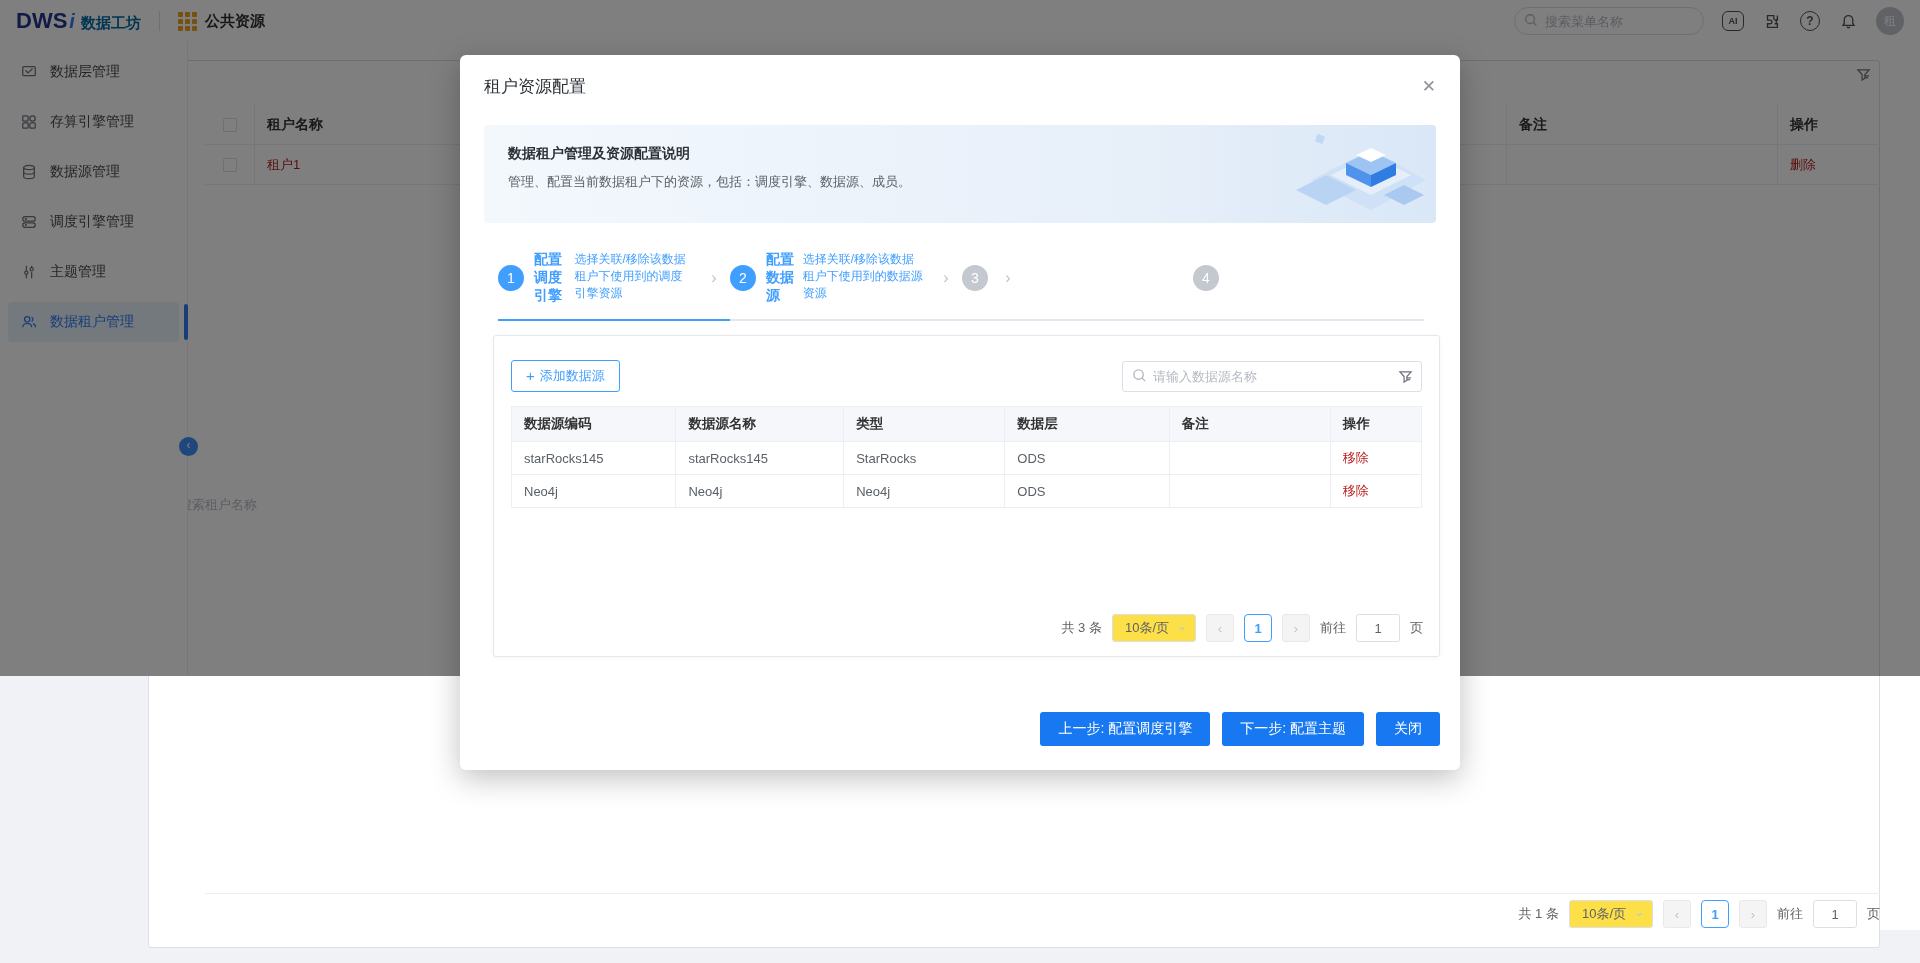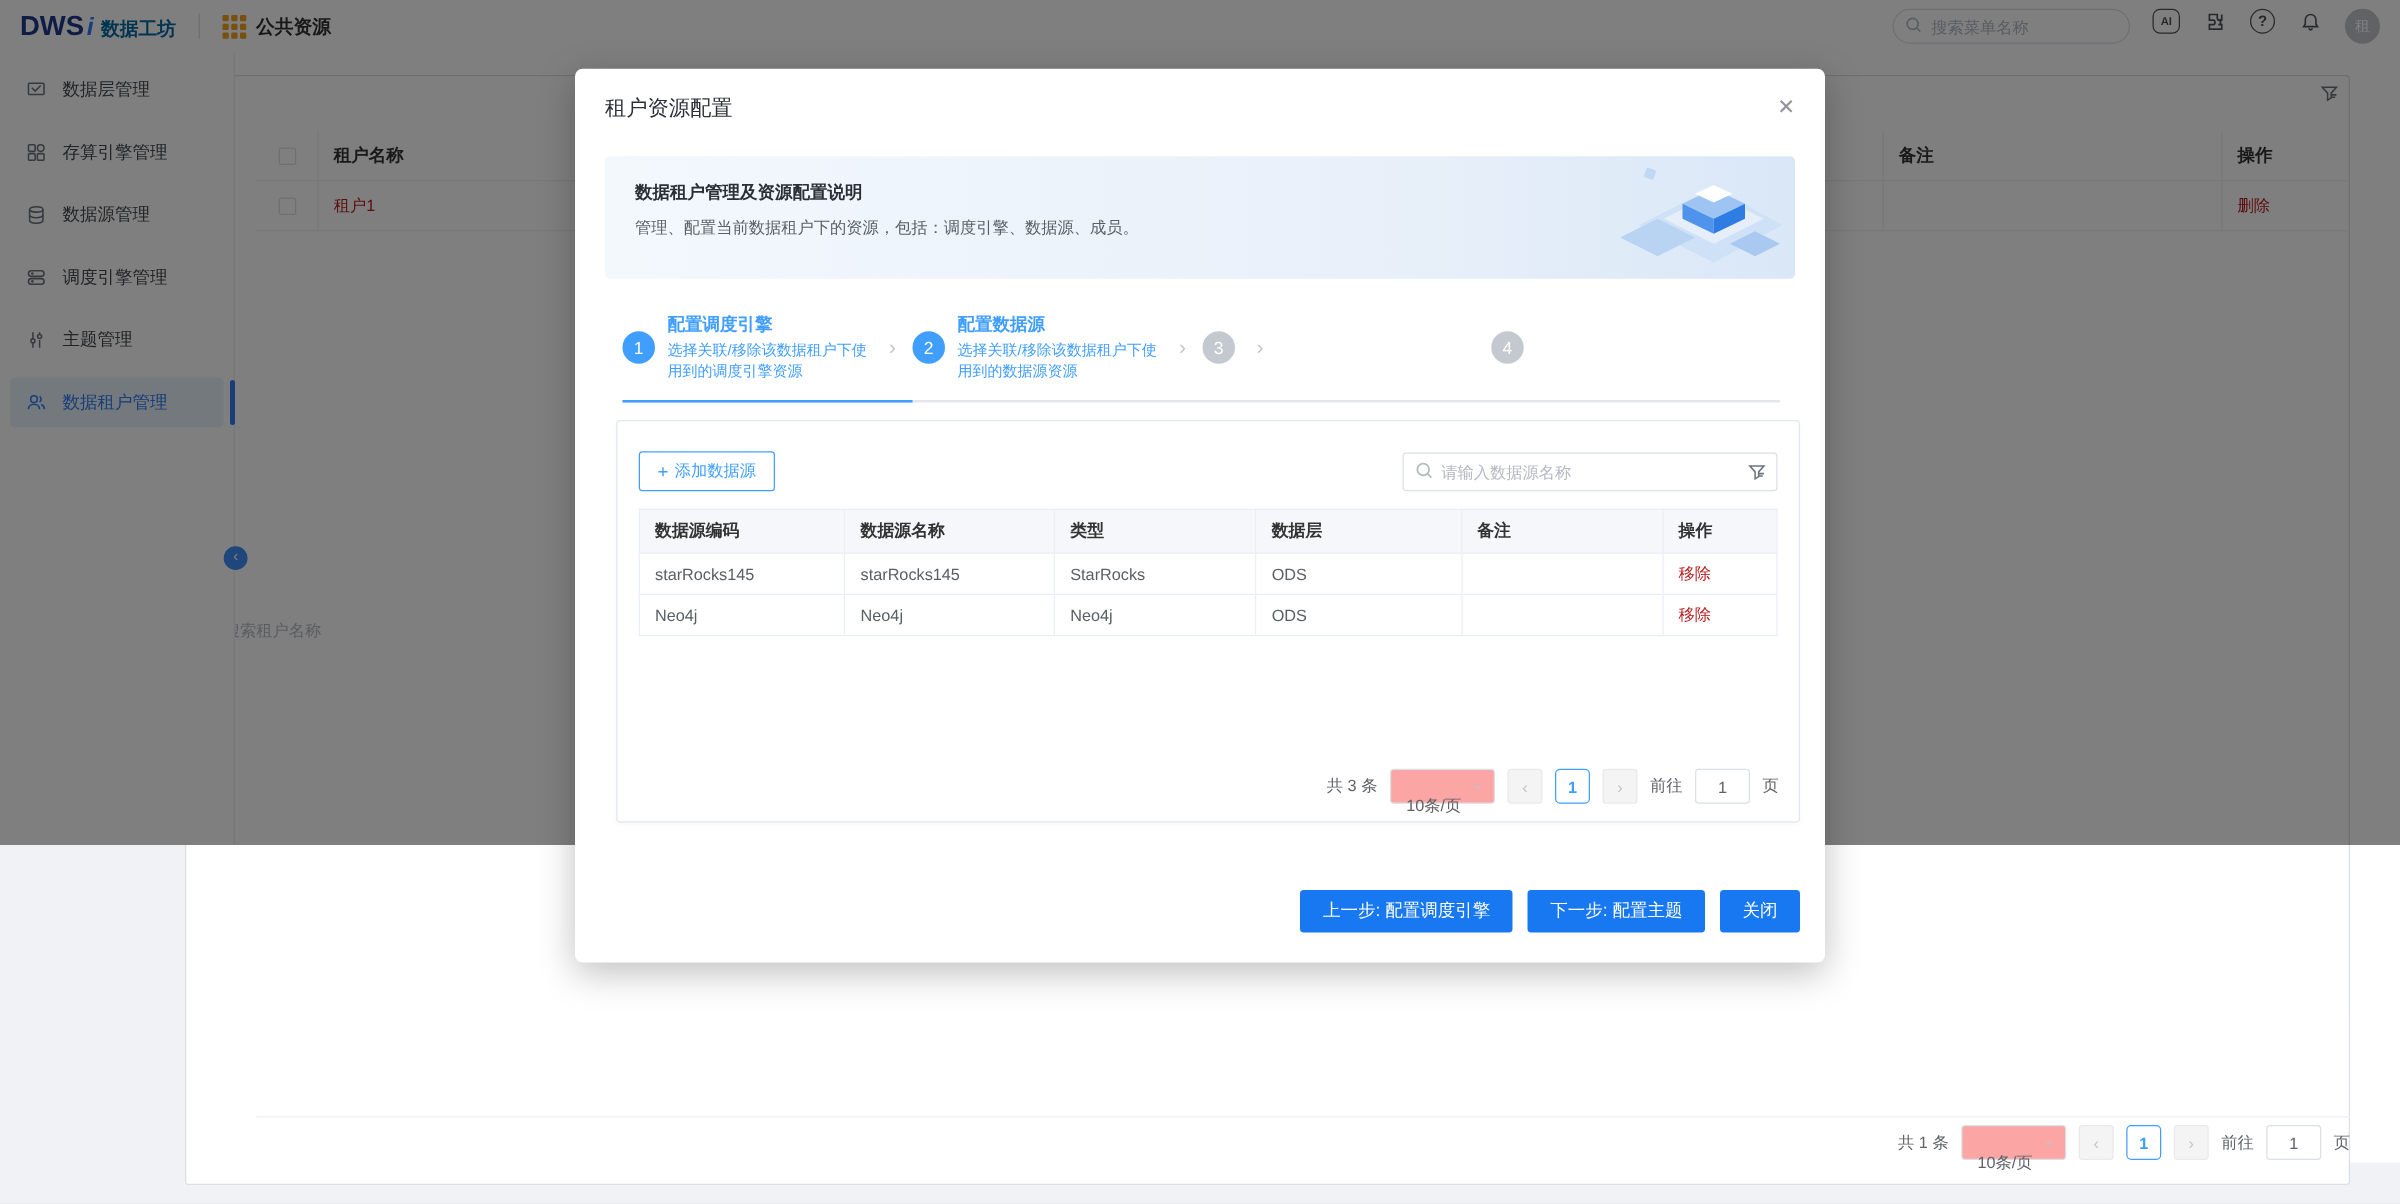--- a/index.html
+++ b/index.html
@@ -9,21 +9,21 @@
   
   .topbar { position:absolute; top:0; left:0; right:0; height:42px; background:#ffffff; display:flex; align-items:center; padding:0 16px; z-index:10; }
   .logo { display:flex; align-items:baseline; gap:2px; }
   .logo-dws { font-size:22px; font-weight:800; color:#20368c; letter-spacing:0; }
   .logo-i { font-size:20px; font-weight:800; font-style:italic; color:#2f7df6; }
   .logo-suffix { font-size:15px; color:#0369a1; margin-left:4px; font-weight:600; }
   .topbar-divider { width:1px; height:20px; background:#dcdfe6; margin:0 18px; }
   .grid-icon { display:grid; grid-template-columns:repeat(3,5px); grid-template-rows:repeat(3,5px); gap:2px; margin-right:8px; }
   .grid-icon span { background:#f0a020; border-radius:1px; }
   .app-title { font-size:15px; font-weight:700; color:#303133; }
-  .topbar-right { margin-left:auto; display:flex; gap:18px; }
+  .topbar-right { margin-left:auto; display:flex; align-items:center; gap:18px; }
   .top-search { position:relative; width:190px; height:28px; }
   .top-search input { width:100%; height:100%; border:1px solid #dcdfe6; border-radius:14px; background:#fff; padding:0 10px 0 30px; font-size:13px; color:#606266; outline:none; }
   .top-search input::placeholder { color:#b4b9c2; }
   .search-glyph { position:absolute; left:10px; top:6px; width:14px; height:14px; }
   .tb-ico { width:20px; height:20px; display:flex; align-items:center; justify-content:center; color:#4e5358; }
   .avatar { width:28px; height:28px; border-radius:50%; background:#c0c4cc; color:#fff; font-size:12px; display:flex; align-items:center; justify-content:center; }
 
   
   .sidebar { position:absolute; top:42px; left:0; bottom:0; width:188px; background:#fff; border-right:1px solid #eceef2; z-index:5; }
   .side-item { height:40px; margin:10px 8px 0 8px; display:flex; align-items:center; gap:12px; padding:0 12px; border-radius:4px; font-size:14px; color:#45494e; cursor:pointer; position:relative; }
@@ -52,21 +52,21 @@
   .bg-c2 { width:1252px; padding:0 12px; border-right:1px solid #ebeef5; height:100%; display:flex; align-items:center; }
   .bg-c3 { width:271px; padding:0 12px; border-right:1px solid #ebeef5; height:100%; display:flex; align-items:center; }
   .bg-c4 { flex:1; padding:0 12px; height:100%; display:flex; align-items:center; }
   .checkbox { width:14px; height:14px; border:1px solid #dcdfe6; border-radius:2px; background:#fff; cursor:pointer; }
   a.link { color:#b91c1c; text-decoration:none; cursor:pointer; font-size:13px; }
   .bottom-divider { position:absolute; top:851px; left:17px; right:40px; height:1px; background:#ebeef5; }
   .bg-pagination { position:absolute; top:858px; right:40px; }
 
   
   .pg { display:flex; align-items:center; gap:10px; font-size:13px; color:#606266; }
-  .pg-size { position:relative; border:1px solid #dcdfe6; border-radius:3px; height:28px; line-height:26px; padding:16px 26px 0 12px; background:#fca5a5; color:#606266; cursor:pointer; }
+  .pg-size { position:relative; border:1px solid #dcdfe6; border-radius:3px; height:28px; line-height:26px; padding:0 26px 0 12px; background:#fde047; color:#606266; cursor:pointer; }
   .pg-size::after { content:"⌄"; position:absolute; right:8px; top:-2px; color:#c0c4cc; font-size:12px; }
   .pg-btn { width:28px; height:28px; background:#f4f4f5; border:1px solid #e9e9eb; border-radius:3px; color:#c0c4cc; display:flex; align-items:center; justify-content:center; font-size:13px; cursor:pointer; }
   .pg-cur { width:28px; height:28px; background:#fff; border:1px solid #409eff; border-radius:4px; color:#409eff; font-weight:700; display:flex; align-items:center; justify-content:center; font-size:13px; cursor:pointer; }
   .pg-goto input { width:44px; height:28px; border:1px solid #dcdfe6; border-radius:3px; text-align:center; font-size:13px; color:#606266; outline:none; }
 
   
   .overlay { position:absolute; inset:0; background:rgba(0,0,0,0.5); z-index:50; }
   .modal { position:absolute; left:460px; top:55px; width:1000px; height:715px; background:#fff; border-radius:6px; z-index:60; box-shadow:0 8px 30px rgba(0,0,0,.25); }
   .modal-header { height:62px; display:flex; align-items:center; padding:0 24px; }
   .modal-title { font-size:17px; color:#2b2f36; }
@@ -74,21 +74,21 @@
   .banner { margin:8px 24px 0 24px; height:98px; border-radius:4px; background:linear-gradient(90deg,#f3f8fd 0%,#e7eff9 70%,#d9e7f7 100%); position:relative; padding:20px 24px; overflow:hidden; }
   .banner-title { font-size:14px; font-weight:700; color:#2b2f36; margin-bottom:10px; }
   .banner-desc { font-size:13px; color:#5a6066; }
   .banner-illu { position:absolute; right:10px; top:0; height:98px; }
 
   .steps { display:flex; margin:28px 36px 0 38px; }
   .step { flex:1; display:flex; gap:10px; padding-right:6px; }
   .step-num { width:26px; height:26px; border-radius:50%; color:#fff; font-size:14px; display:flex; align-items:center; justify-content:center; flex:none; margin-top:14px; }
   .step.on .step-num { background:#409eff; }
   .step.off .step-num { background:#c4c9d0; }
-  .step-txt { display:flex; flex-direction:column; gap:3px; width:160px; }
+  .step-txt { display:flex; flex-direction:row; gap:3px; width:160px; }
   .step-title { font-size:14px; font-weight:700; }
   .step-desc { font-size:12px; line-height:17px; }
   .step.on .step-title, .step.on .step-desc { color:#409eff; }
   .step.off .step-title, .step.off .step-desc { color:#bfc4cb; }
   .step-chev { align-self:center; color:#c0c4cc; font-size:16px; width:20px; text-align:center; flex:none; }
   .steps-line { margin:14px 36px 0 38px; height:2px; background:#e4e7ed; position:relative; }
   .steps-line .fill { position:absolute; left:0; top:0; height:2px; width:25%; background:#409eff; }
 
   .panel { margin:14px 20px 0 33px; border:1px solid #e4e7ed; border-radius:3px; height:322px; padding:24px 17px 0 17px; position:relative; background:#fff; box-shadow:0 1px 4px rgba(0,0,0,.04); }
   .panel-top { display:flex; align-items:center; }

